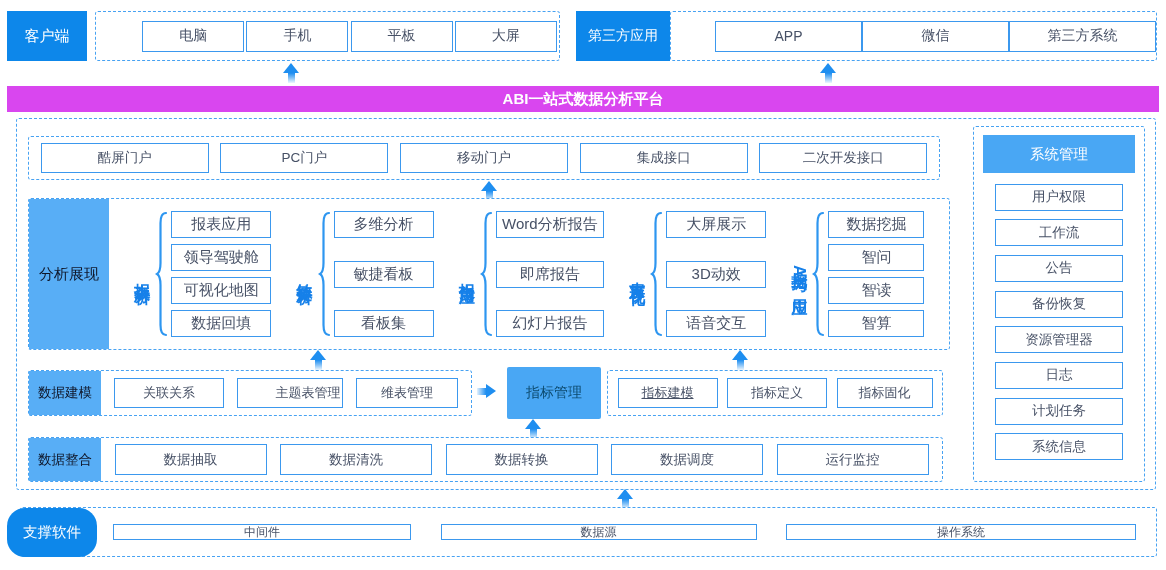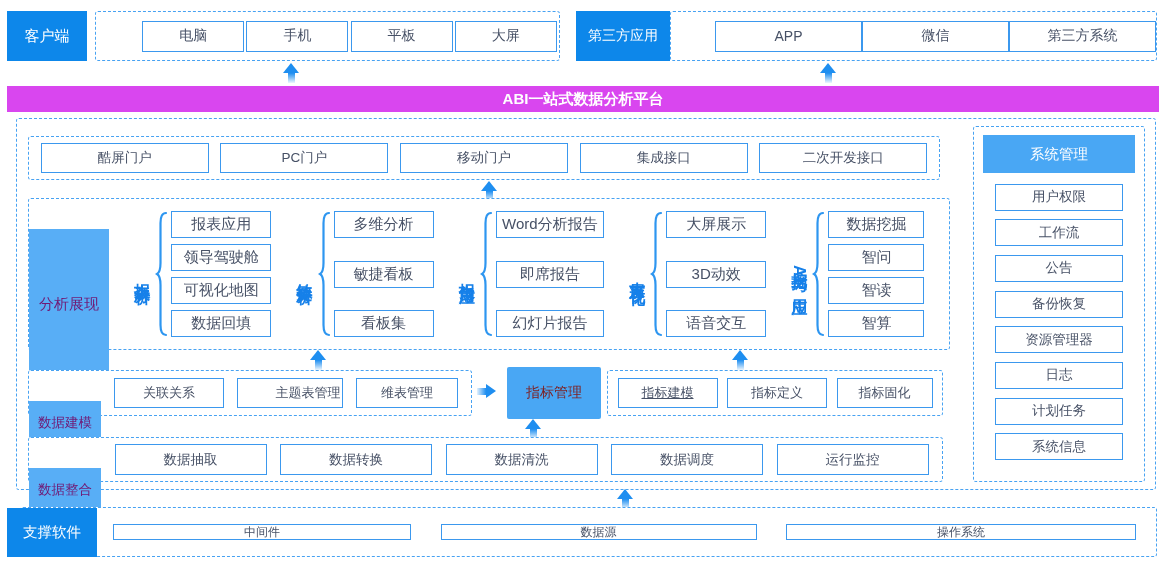--- a/index.html
+++ b/index.html
@@ -5,22 +5,22 @@
   * { box-sizing: border-box; margin: 0; padding: 0; }
   html,body { width:1166px; height:570px; background:#fff; }
   .canvas { position:relative; width:1166px; height:570px; background:#fff; overflow:hidden;
             font-family:"Liberation Sans","DejaVu Sans",sans-serif; }
 
   .dash-box { position:absolute; border:1px dashed #47a2f2; border-radius:3px; background:#fff; }
   .wbox { background:#fff; border:1px solid #3b98ee; color:#475166;
           display:flex; align-items:center; justify-content:center; font-size:13.5px; }
   .solid-dark { position:absolute; background:#0d87ea; color:#fff; display:flex;
                 align-items:center; justify-content:center; font-size:15px; }
-  .row-label { background:#58aef6; color:#701a75; display:flex; align-items:center;
-               justify-content:center; font-size:14px; flex:none;margin-top:30px; }
+  .row-label { background:#58aef6; color:#0f172a; display:flex; align-items:center;
+               justify-content:center; font-size:14px; flex:none; }
 
   
   .top-dash { display:flex; align-items:center; justify-content:space-evenly;padding-left:44px; }
   .cw { width:102px; height:31px; font-size:14px; }
   .tw { width:148px; height:31px; font-size:14px; }
 
   .banner { position:absolute; left:7px; top:86px; width:1152px; height:26px; background:#d946ef;
             color:#fff; font-weight:bold; font-size:15px; display:flex; align-items:center; justify-content:center; }
 
   
@@ -39,42 +39,42 @@
   .grp-items { display:flex; flex-direction:column; justify-content:space-between; height:126px; }
   .gitem { height:27px; font-size:15px; }
   .w100 { width:100px; } .w106 { width:108px; } .w96 { width:96px; }
 
   
   .modeling-a { left:28px; top:370px; width:444px; height:46px; display:flex; }
   .modeling-a .row-label, .integration .row-label { width:72px; height:100%; font-size:13.5px; }
   .hflex { flex:1; display:flex; align-items:center; justify-content:space-evenly; }
   .mbox { height:30px; font-size:13px; }
   .highlight-box { position:absolute; left:507px; top:367px; width:94px; height:52px;
-                   background:#49a7f4; color:#7f1d1d; font-size:14px; display:flex;
+                   background:#49a7f4; color:#0c4a6e; font-size:14px; display:flex;
                    align-items:center; justify-content:center; border-radius:2px; }
   .modeling-b { left:607px; top:370px; width:336px; height:46px; display:flex;
                 align-items:center; justify-content:space-evenly; }
 
   
   .integration { left:28px; top:437px; width:915px; height:45px; display:flex; }
   .ibox { width:152px; height:31px; }
 
   
   .sidebar { left:973px; top:126px; width:172px; height:356px; display:flex;
              flex-direction:column; align-items:center; padding:8px 0 12px; }
   .sys-header { width:152px; height:38px; background:#49a7f4; color:#fff; font-size:14.5px;
                 display:flex; align-items:center; justify-content:center; flex:none; }
   .sys-items { flex:1; width:100%; display:flex; flex-direction:column; align-items:center;
                justify-content:space-evenly; padding-top:2px; }
   .sys-item { width:128px; height:27px; }
 
   
   .support { left:20px; top:507px; width:1137px; height:50px; display:flex; align-items:center;
              padding:0 20px 0 92px; justify-content:space-between; }
-  .support-label { left:7px; top:508px; width:90px; height:49px; z-index:3; font-size:14.5px; }
+  .support-label { left:7px; top:508px; width:90px; height:49px; z-index:3; font-size:14.5px;border-radius:18px; }
   .sbox { height:16px; font-size:12px; }
   .s1 { width:298px; } .s2 { width:316px; } .s3 { width:350px;text-align:right; }
 
   .outer-dash { left:16px; top:118px; width:1140px; height:372px; background:transparent; }
 
   
   .arrow-up { position:absolute; width:16px; display:flex; flex-direction:column; align-items:center; }
   .arrow-up .head { width:0; height:0; border-left:8px solid transparent; border-right:8px solid transparent;
                     border-bottom:10px solid #1e8ef0; }
   .arrow-up .stem { width:7px; height:10px;
@@ -232,22 +232,22 @@
 
   <div class="arrow-up" style="left:525px;top:419px;">
     <i class="head"></i>
       <i class="stem"></i>
     </div>
 
   <div class="dash-box integration">
     <div class="row-label">数据整合</div>
     <div class="hflex">
       <div class="wbox ibox">数据抽取</div>
+      <div class="wbox ibox">数据清洗</div>
       <div class="wbox ibox">数据转换</div>
-      <div class="wbox ibox">数据清洗</div>
       <div class="wbox ibox">数据调度</div>
       <div class="wbox ibox">运行监控</div>
     </div>
   </div>
 
   <div class="dash-box sidebar">
     <div class="sys-header">系统管理</div>
     <div class="sys-items">
       <div class="wbox sys-item">用户权限</div>
       <div class="wbox sys-item">工作流</div>

